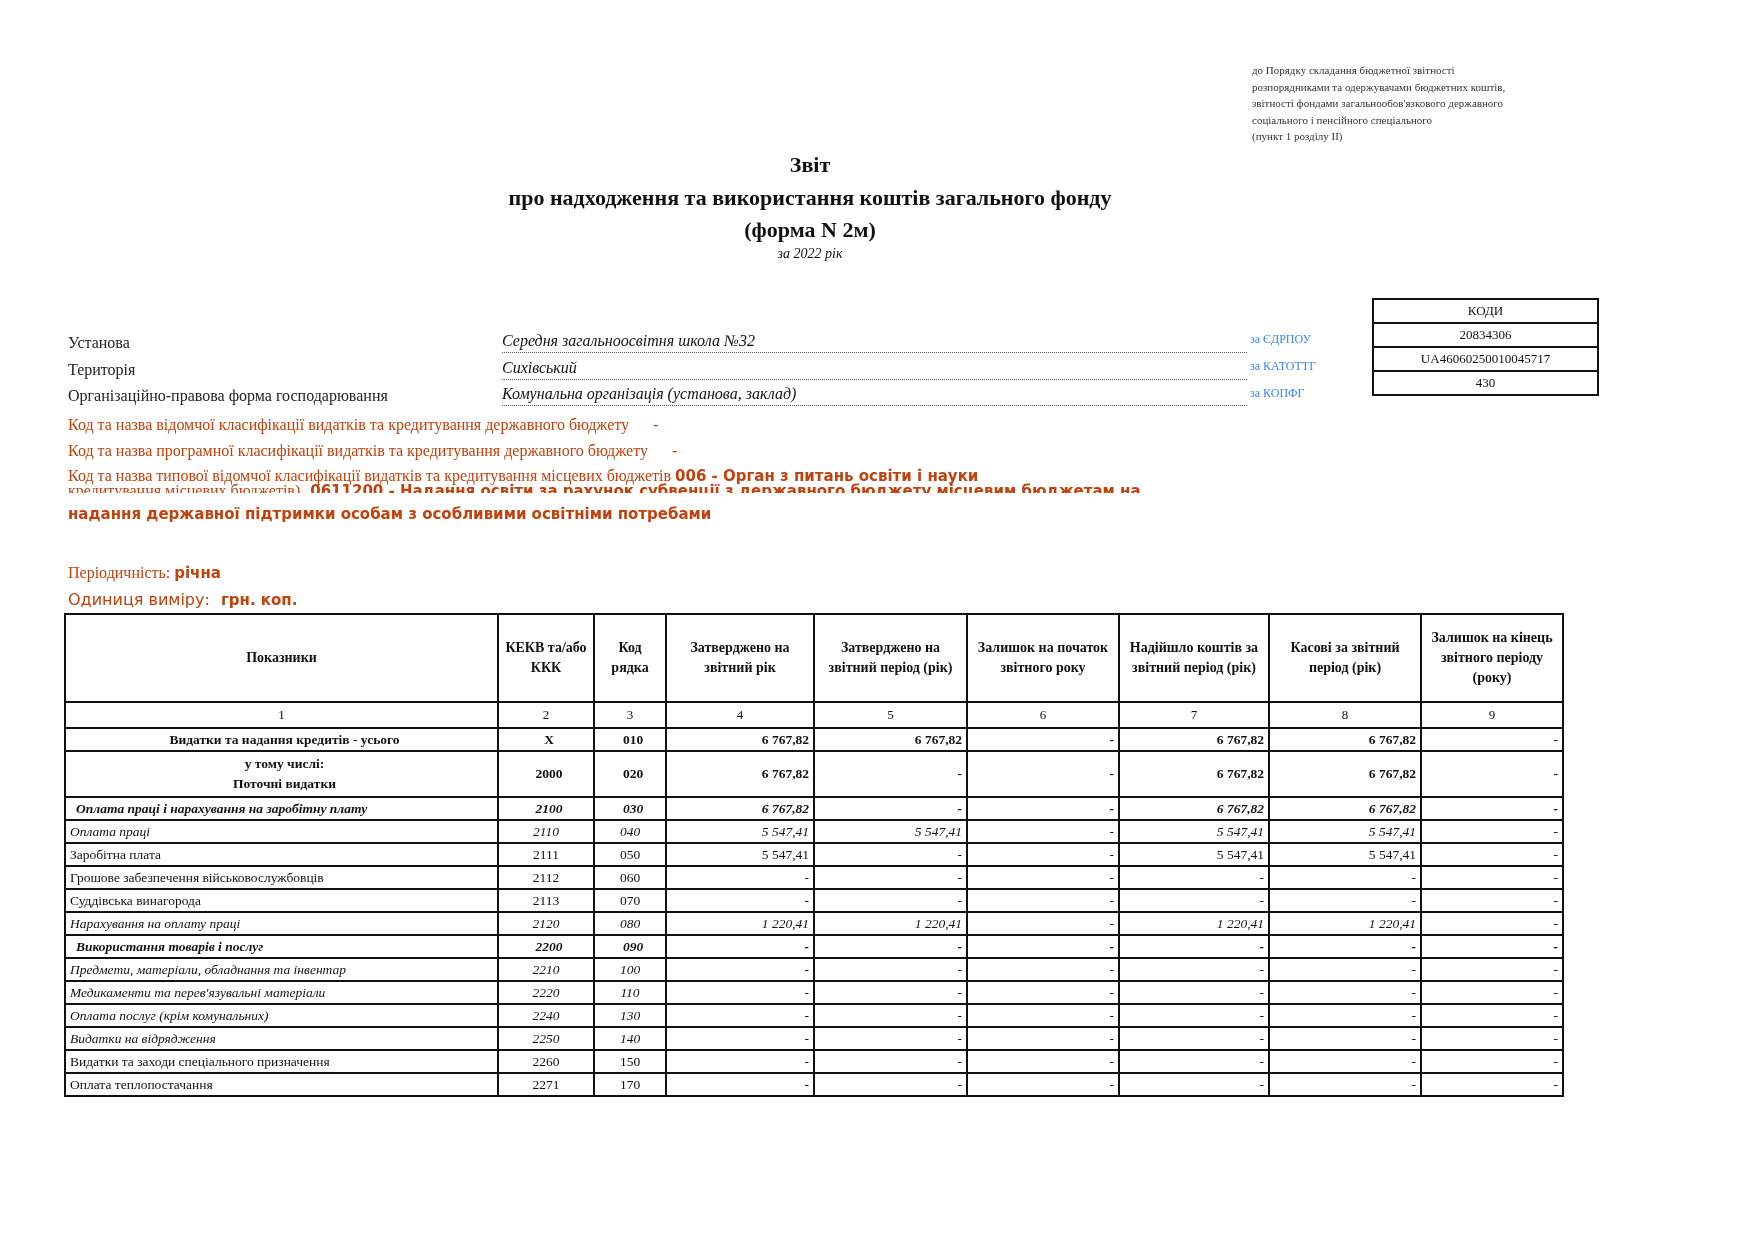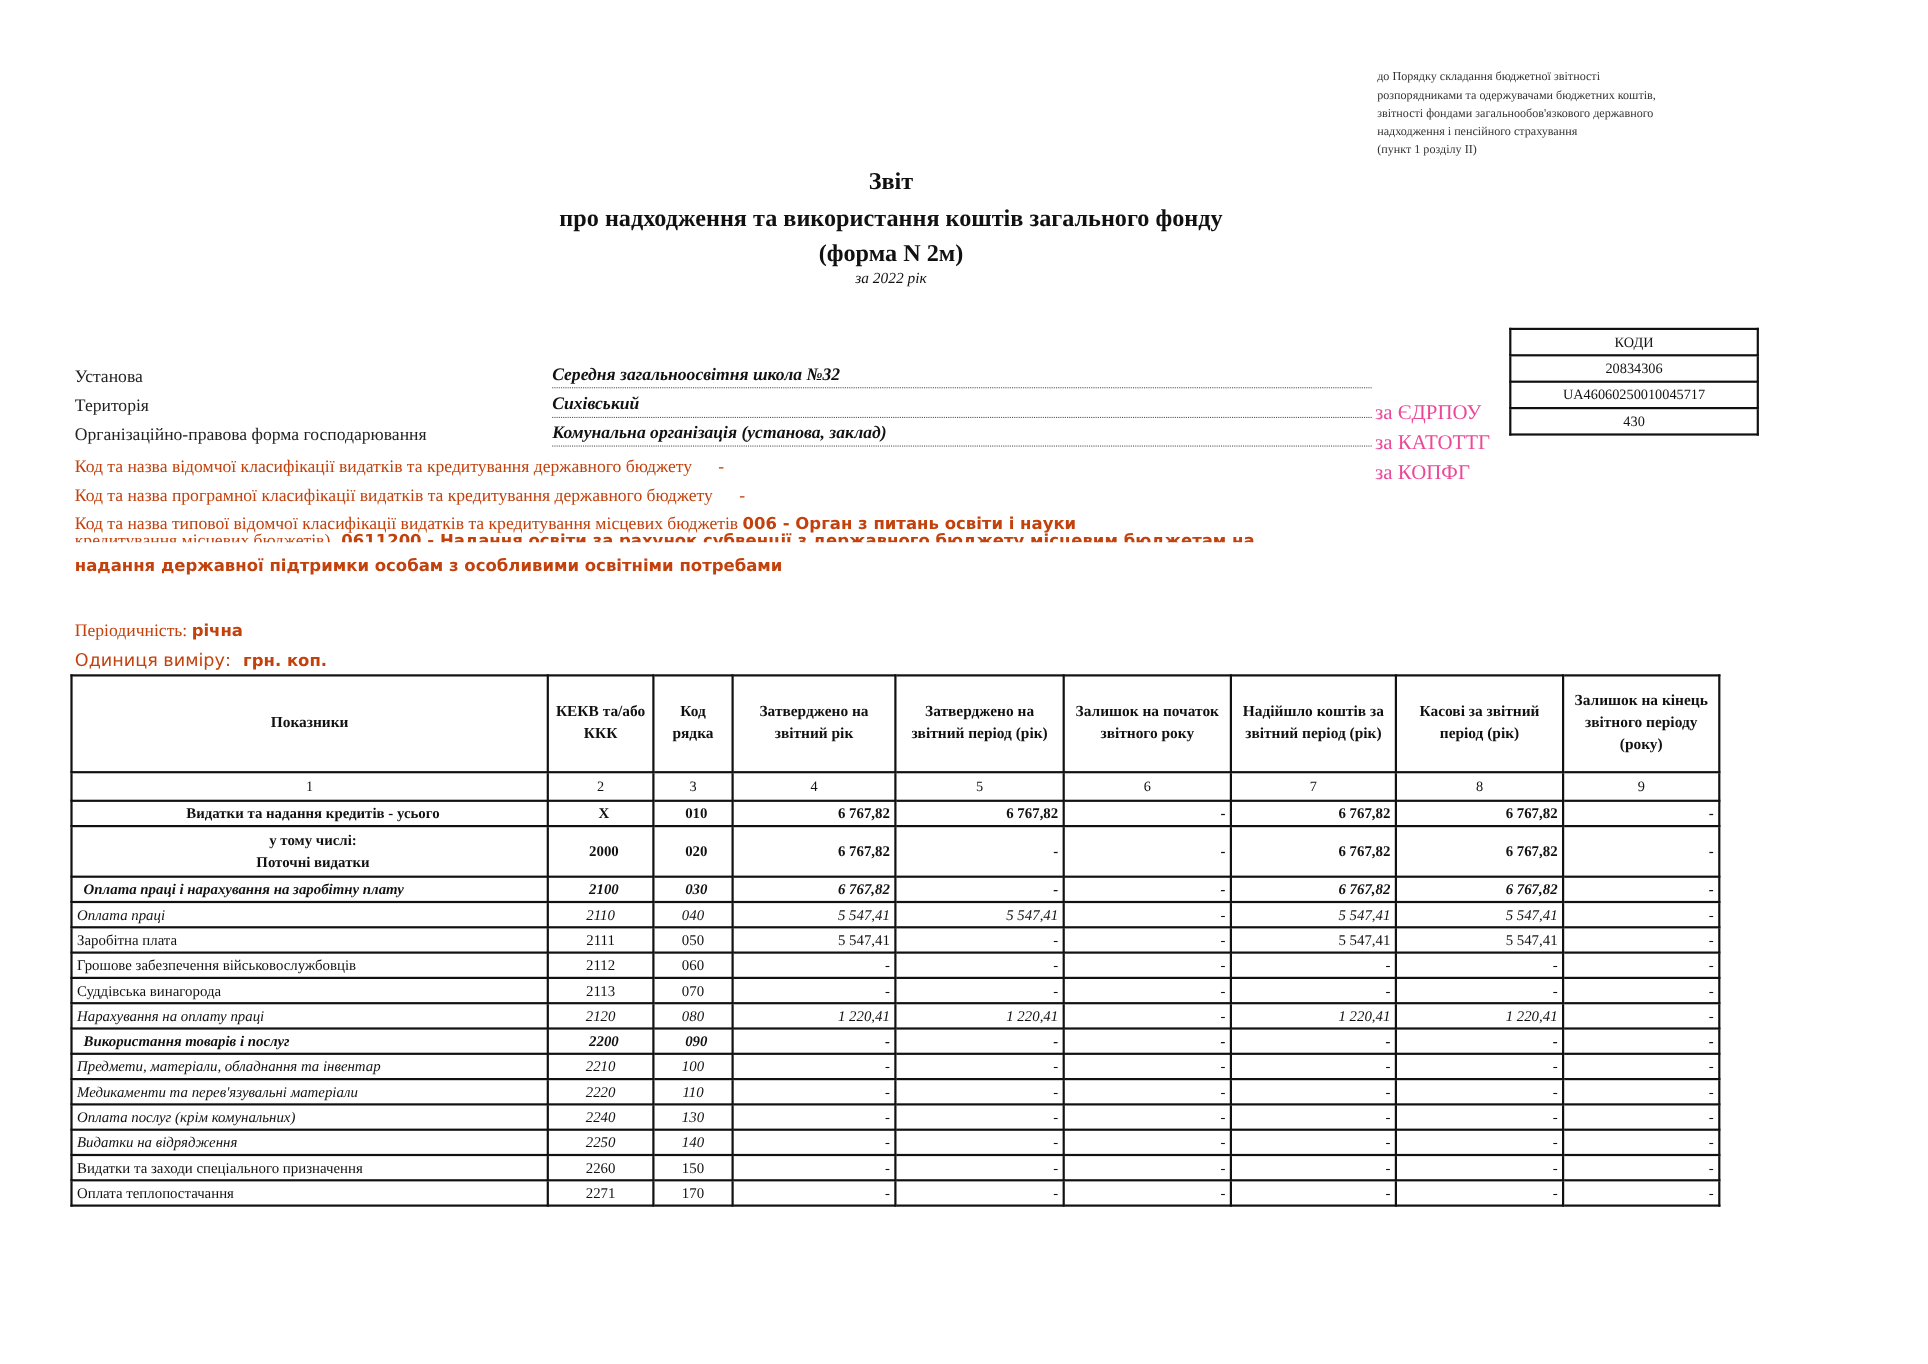--- a/index.html
+++ b/index.html
@@ -5,22 +5,22 @@
   html, body { margin:0; padding:0; background:#ffffff; }
   body { width:1753px; height:1240px; position:relative; overflow:hidden; color:#111; font-family:"Liberation Serif", serif; }
   .abs { position:absolute; }
   .note { left:1252px; top:62px; font-size:11px; line-height:16.5px; color:#333; white-space:nowrap; }
   .title { left:0; width:1620px; text-align:center; font-weight:bold; font-family:"Liberation Serif", serif; }
   .t1 { top:152px; font-size:22px; }
   .t2 { top:185px; font-size:22px; }
   .t3 { top:217px; font-size:22px; }
   .t4 { top:246px; font-size:14px; font-style:italic; font-weight:normal; }
   .lbl { left:68px; font-size:16px; color:#222; white-space:nowrap; }
-  .val { left:502px; width:745px; font-size:16px; font-weight:bold; font-style:italic; border-bottom:1px dotted #555; white-space:nowrap; height:20px; }
-  .codelbl { left:1250px; font-size:19px; color:#ec4899; white-space:nowrap;margin-top:33px; }
+  .val { left:502px; width:745px; font-size:16px; font-weight:normal; font-style:italic; border-bottom:1px dotted #555; white-space:nowrap; height:20px; }
+  .codelbl { left:1250px; font-size:12px; color:#3b82f6; white-space:nowrap; }
   .codes { left:1372px; top:298px; width:227px; border-collapse:collapse; font-size:13px; }
   .codes td { border:2px solid #111; text-align:center; height:22px; padding:0; }
   .sans { font-family:"DejaVu Sans", sans-serif; }
   .cls { left:68px; font-size:16px; color:#c2410c; white-space:nowrap; }
   .cls b { font-family:"DejaVu Sans", sans-serif; font-size:15px; }
   table.main { position:absolute; left:64px; top:613px; border-collapse:collapse; table-layout:fixed; width:1498px; font-size:13.5px; }
   table.main td, table.main th { border:2px solid #111; padding:0 4px; overflow:hidden; white-space:nowrap; }
   table.main th { font-weight:bold; text-align:center; line-height:20px; white-space:normal; height:86px; font-size:14px; }
   table.main tr.nums td { text-align:center; height:24px; font-size:13px; }
   table.main tr.row td { height:21px; }
@@ -33,21 +33,21 @@
   tr.center-name td.name { text-align:center; }
   .ws { white-space:normal !important; line-height:20px; }
 </style>
 </head>
 <body>
 
 <div class="abs note">
   <div>до Порядку складання бюджетної звітності</div>
   <div>розпорядниками та одержувачами бюджетних коштів,</div>
   <div>звітності фондами загальнообов'язкового державного</div>
-  <div>надходження і пенсійного страхування</div>
+  <div>соціального і пенсійного спеціального</div>
   <div>(пункт 1 розділу II)</div>
 </div>
 
 <div class="abs title t1">Звіт</div>
 <div class="abs title t2">про надходження та використання коштів загального фонду</div>
 <div class="abs title t3">(форма N 2м)</div>
 <div class="abs title t4">за 2022 рік</div>
 
 <div class="abs lbl" style="top:334px">Установа</div>
 <div class="abs val" style="top:332px">Середня загальноосвітня школа №32</div>

